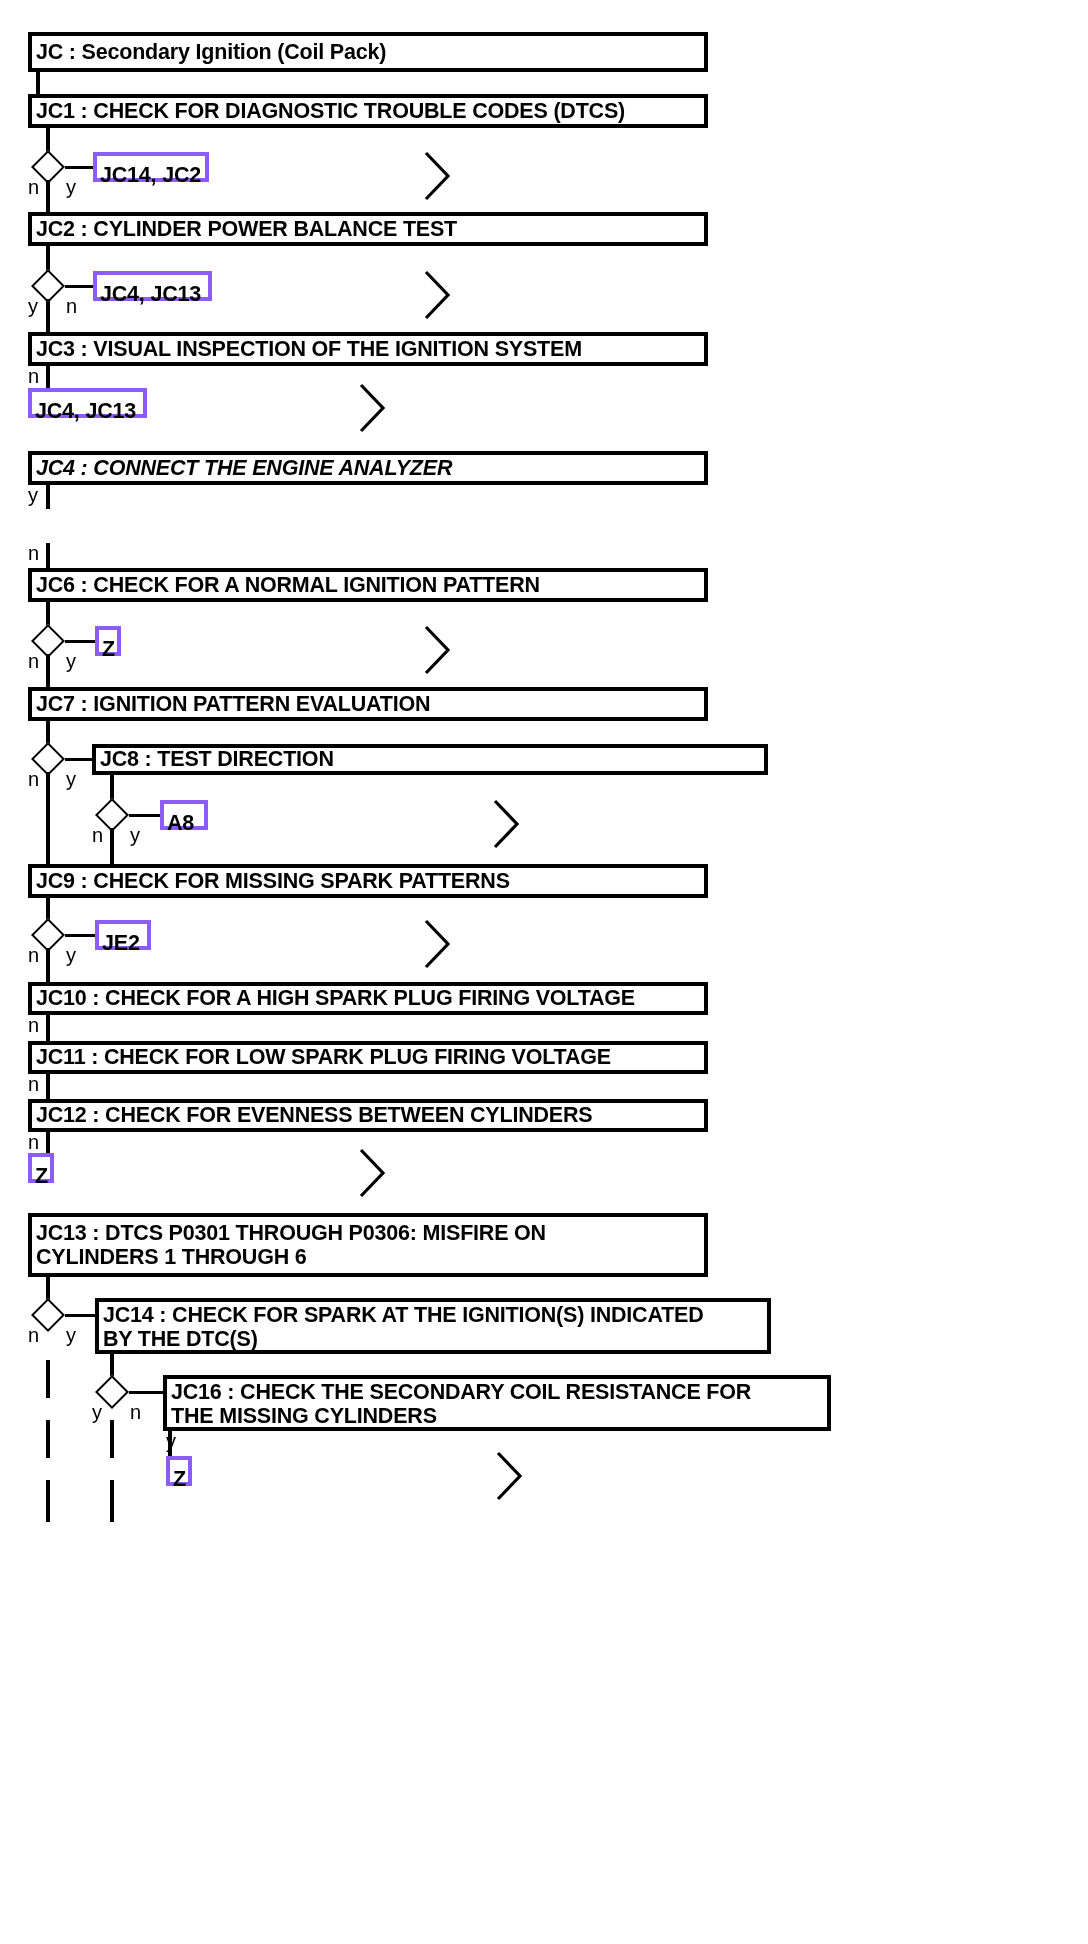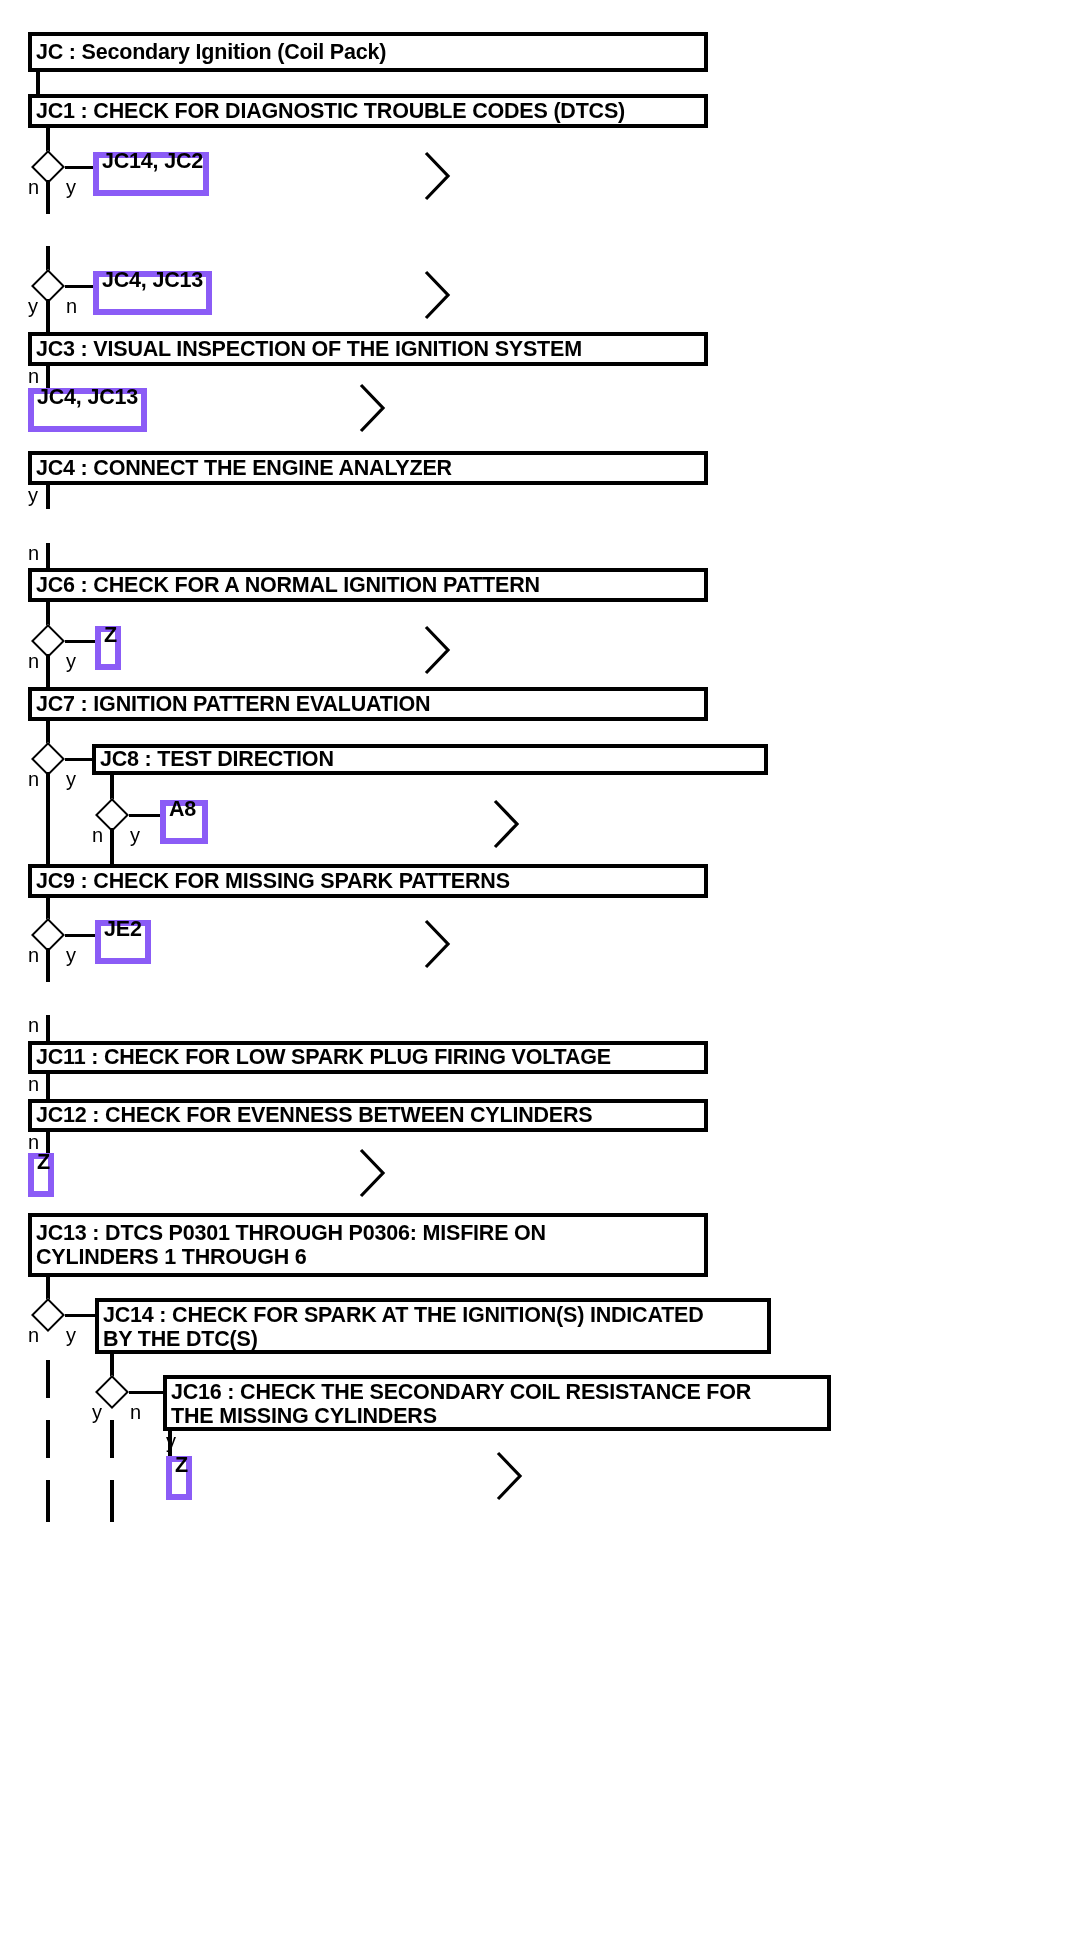--- a/index.html
+++ b/index.html
@@ -36,25 +36,25 @@
     line-height: 1.13;
     letter-spacing: -0.2px;
     white-space: pre-line;
     color: #000;
   }
 
   
   .ref-box {
     position: absolute;
     box-sizing: border-box;
-    border: 6px solid #8b5cf6;
+    border: 4px solid #8b5cf6;
     background: #fff;
     display: flex;
-    align-items: flex-end;
-    padding: 16px 3px;
+    align-items: flex-start;
+    padding: 8px 3px;
   }
   .ref-box .ref-label {
     font-weight: bold;
     font-size: 21.5px;
     line-height: 1.1;
     letter-spacing: -0.2px;
     white-space: nowrap;
     color: #000;
   }
 
@@ -144,20 +144,23 @@
   </div>
   <div class="branch-letter" style="left:28px; top:177px;">n</div>
   <div class="branch-letter" style="left:66px; top:177px;">y</div>
   <div class="vline" style="left:46px; top:180px; height:34px;"></div>
   <div class="chevron" style="left:420px; top:148px;">
     <svg viewBox="0 0 34 56">
       <polyline points="6,5 28,28 6,51" fill="none" stroke="#000" stroke-width="3.2"></polyline>
     </svg>
   </div>
 
+  <div class="step-box" style="left:28px; top:212px; width:680px; height:34px;">
+    <span class="step-label">JC2 : CYLINDER POWER BALANCE TEST</span>
+  </div>
   <div class="vline" style="left:46px; top:246px; height:28px;"></div>
 
   <div class="diamond" style="left:31px; top:269px;">
     <div class="dshape"></div>
   </div>
   <div class="hline" style="left:65px; top:285px; width:30px;"></div>
   <div class="ref-box" style="left:93px; top:271px; width:119px; height:30px;">
     <span class="ref-label">JC4, JC13</span>
   </div>
   <div class="branch-letter" style="left:28px; top:296px;">y</div>
@@ -177,21 +180,21 @@
 
   <div class="ref-box" style="left:28px; top:388px; width:119px; height:30px;">
     <span class="ref-label">JC4, JC13</span>
   </div>
   <div class="chevron" style="left:355px; top:380px;">
     <svg viewBox="0 0 34 56">
       <polyline points="6,5 28,28 6,51" fill="none" stroke="#000" stroke-width="3.2"></polyline>
     </svg>
   </div>
 
-  <div class="step-box" style="left:28px; top:451px; width:680px; height:34px;">
+  <div class="step-box" style="left:28px; top:451px; width:680px; height:34px;font-style:italic;">
     <span class="step-label">JC4 : CONNECT THE ENGINE ANALYZER</span>
   </div>
   <div class="branch-letter" style="left:28px; top:485px;">y</div>
   <div class="vline" style="left:46px; top:485px; height:24px;"></div>
 
   <div class="branch-letter" style="left:28px; top:543px;">n</div>
   <div class="vline" style="left:46px; top:543px; height:25px;"></div>
 
   <div class="step-box" style="left:28px; top:568px; width:680px; height:34px;">
     <span class="step-label">JC6 : CHECK FOR A NORMAL IGNITION PATTERN</span>
@@ -261,20 +264,23 @@
   </div>
   <div class="branch-letter" style="left:28px; top:945px;">n</div>
   <div class="branch-letter" style="left:66px; top:945px;">y</div>
   <div class="vline" style="left:46px; top:948px; height:34px;"></div>
   <div class="chevron" style="left:420px; top:916px;">
     <svg viewBox="0 0 34 56">
       <polyline points="6,5 28,28 6,51" fill="none" stroke="#000" stroke-width="3.2"></polyline>
     </svg>
   </div>
 
+  <div class="step-box" style="left:28px; top:982px; width:680px; height:33px;">
+    <span class="step-label">JC10 : CHECK FOR A HIGH SPARK PLUG FIRING VOLTAGE</span>
+  </div>
   <div class="branch-letter" style="left:28px; top:1015px;">n</div>
   <div class="vline" style="left:46px; top:1015px; height:26px;"></div>
 
   <div class="step-box" style="left:28px; top:1041px; width:680px; height:33px;">
     <span class="step-label">JC11 : CHECK FOR LOW SPARK PLUG FIRING VOLTAGE</span>
   </div>
   <div class="branch-letter" style="left:28px; top:1074px;">n</div>
   <div class="vline" style="left:46px; top:1074px; height:25px;"></div>
 
   <div class="step-box" style="left:28px; top:1099px; width:680px; height:33px;">

